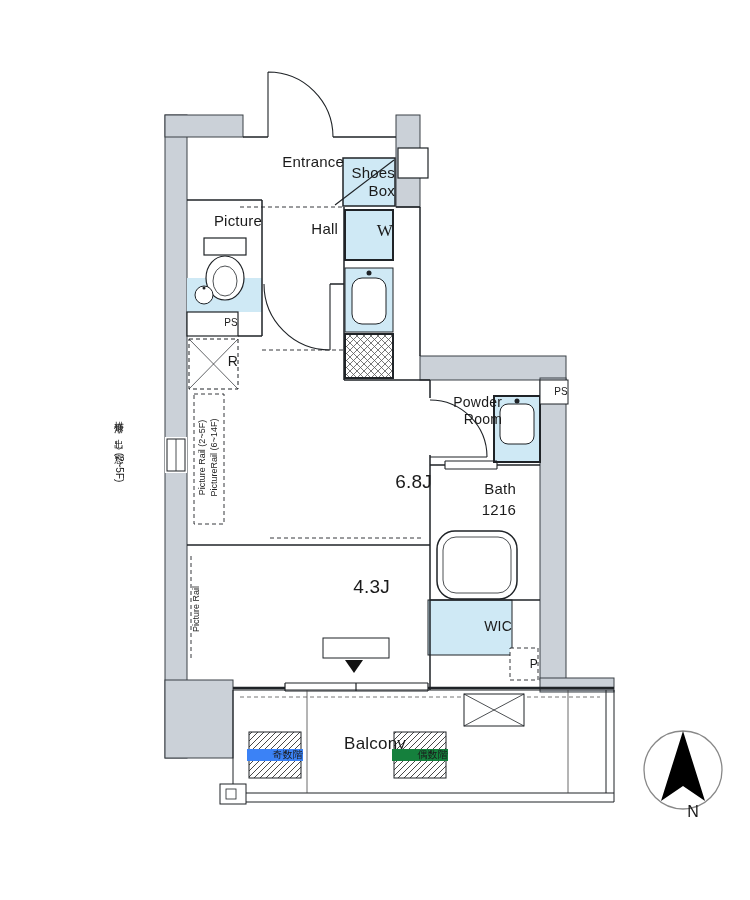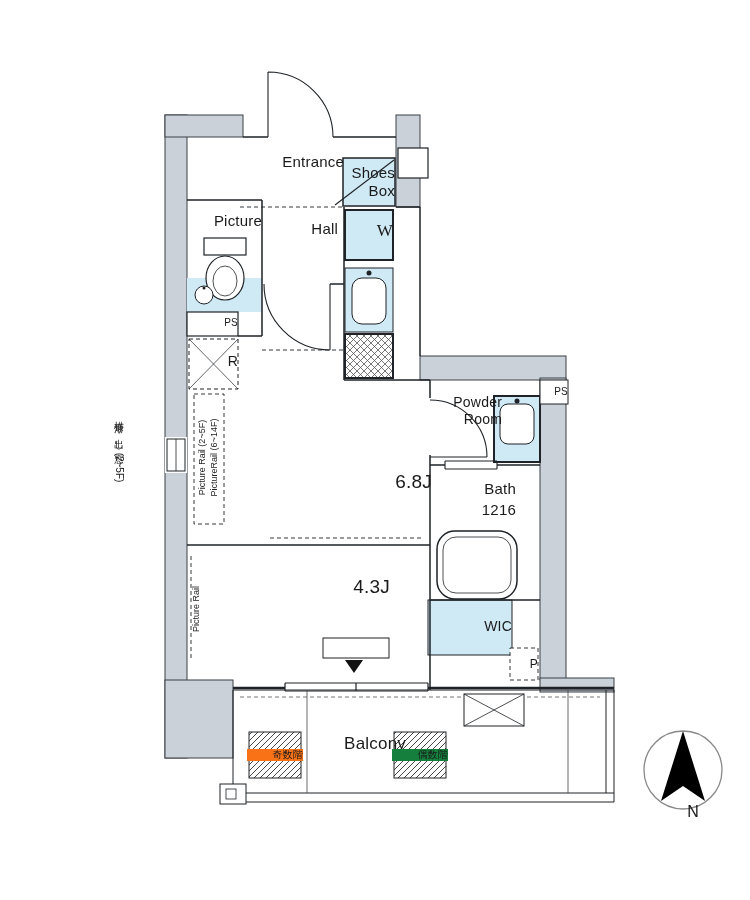--- a/index.html
+++ b/index.html
@@ -161,21 +161,21 @@
   <span style="display:block">Powder</span>
   <span style="display:block">Room</span>
 </div>
 <div class="lbl" style="left:540px;top:386px;width:28px;font-size:10px">PS</div>
 <div class="lbl" style="left:450px;top:480px;width:66px;font-size:15px">Bath</div>
 <div class="lbl" style="left:450px;top:501px;width:66px;font-size:15px">1216</div>
 <div class="lbl" style="left:246px;top:576px;width:144px;font-size:19px">4.3J</div>
 <div class="lbl" style="left:428px;top:618px;width:84px;font-size:14px">WIC</div>
 <div class="lbl" style="left:510px;top:657px;width:28px;font-size:12px">P</div>
 <div class="lbl" style="left:298px;top:734px;width:108px;font-size:17px">Balcony</div>
-<div class="lbl" style="left:247px;top:749px;width:56px;font-size:10px;background:#f97316">奇数階</div>
+<div class="lbl" style="left:247px;top:749px;width:56px;font-size:10px;background:#3b82f6">奇数階</div>
 <div class="lbl" style="left:392px;top:749px;width:56px;font-size:10px;background:#15803d">偶数階</div>
 <div class="lbl" style="left:667px;top:803px;width:32px;font-size:16px">N</div>
 
 <div class="vjp" style="left:112px;top:413px;font-size:10px">
   <span>横滑り出し窓</span>
   <span style="letter-spacing:0">(2~5F)</span>
 </div>
 
 <div class="rot" style="left:197px;top:519px;width:123px;font-size:9px">Picture Rail (2~5F)</div>
 <div class="rot" style="left:209px;top:519px;width:123px;font-size:9px">PictureRail (6~14F)</div>

